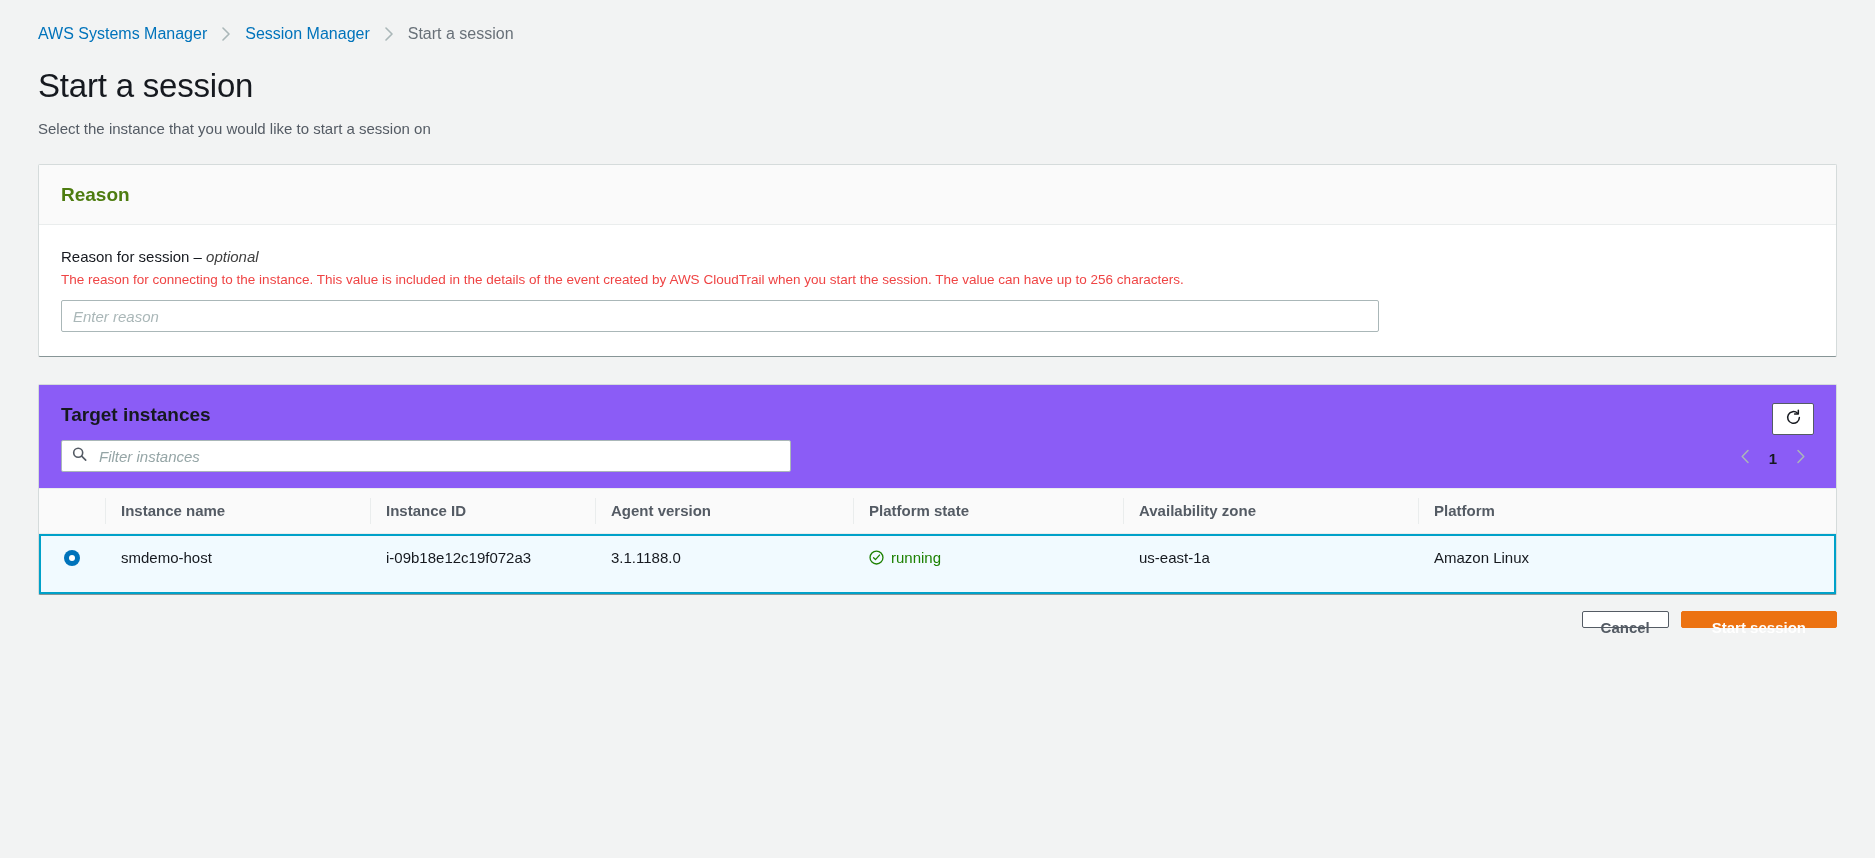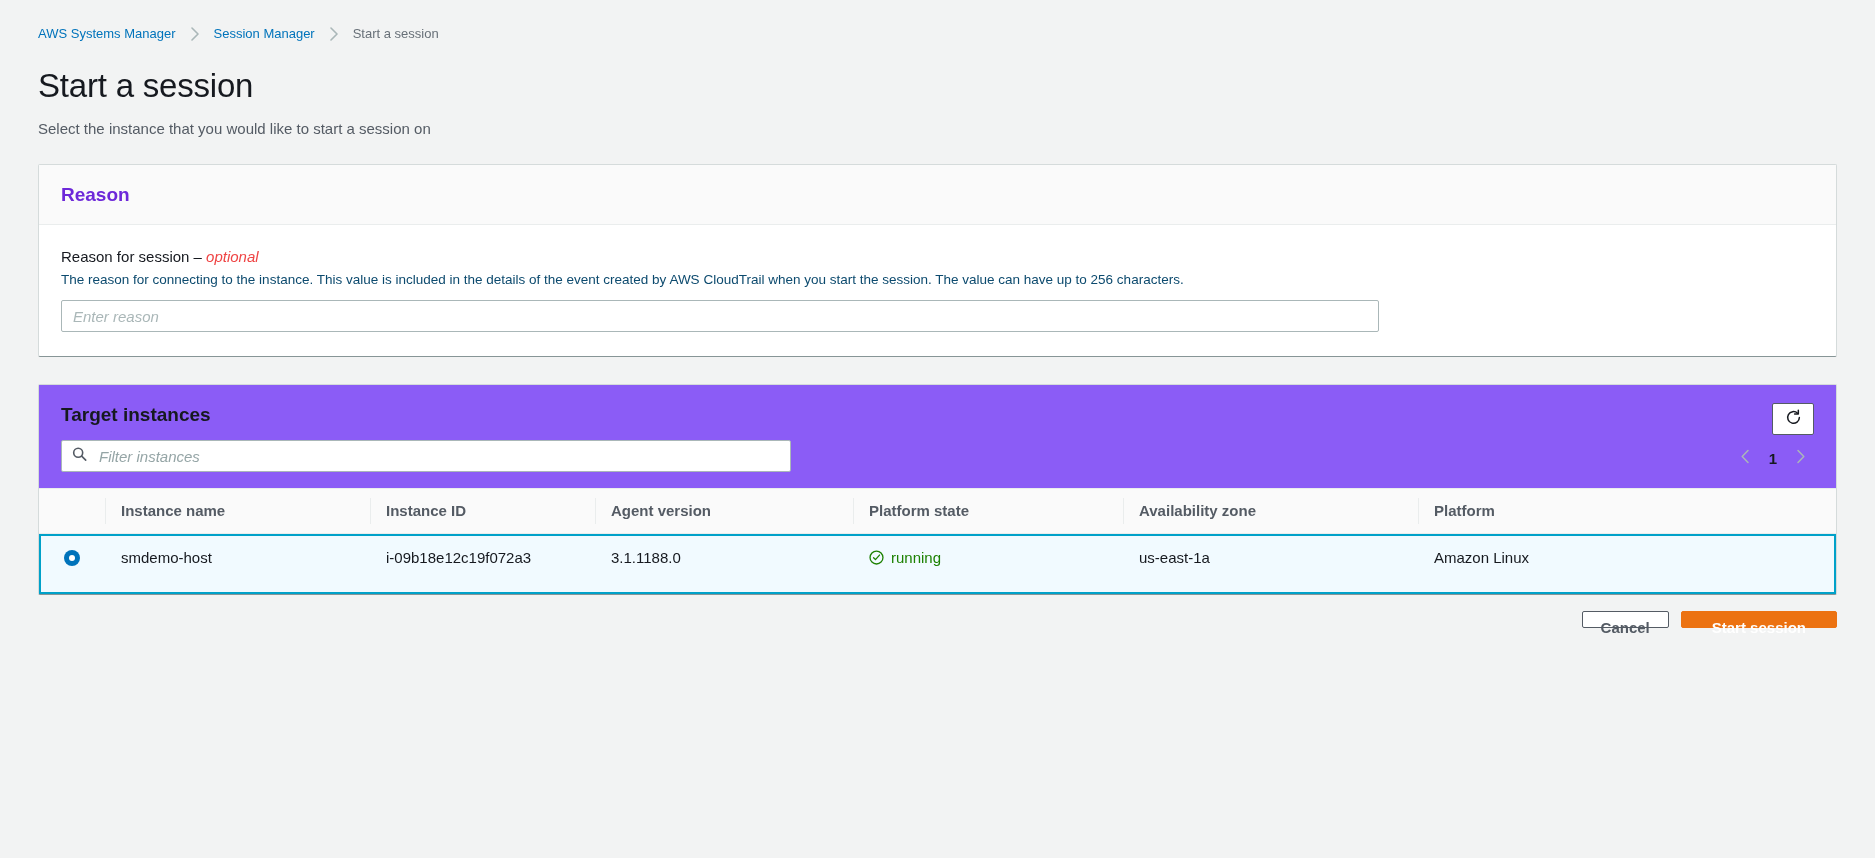--- a/index.html
+++ b/index.html
@@ -20,21 +20,21 @@
     background: #f2f3f3;
     position: relative;
     overflow: hidden;
   }
 
   
   .breadcrumb {
     display: flex;
     align-items: center;
     padding: 24px 0 0 38px;
-    font-size: 13px;
+    font-size: 16px;
     line-height: 20px;
     text-align: center;
   }
   .crumb-link {
     color: #0073bb;
     text-decoration: none;
     cursor: pointer;
     white-space: nowrap;
   }
   .crumb-current {
@@ -78,41 +78,41 @@
 
   .card-header {
     background: #fafafa;
     border-bottom: 1px solid #eaeded;
     padding: 18px 22px 17px 22px;
   }
   .card-header-title {
     font-size: 19px;
     line-height: 24px;
     font-weight: bold;
-    color: #6d28d9;
+    color: #4d7c0f;
     margin: 0;
   }
 
   .card-body { padding: 22px 22px 24px 22px; }
 
   
   .field-label {
     font-size: 15px;
     line-height: 20px;
     color: #16191f;
     font-weight: 400;
   }
   .field-label em {
     font-style: italic;
-    color: #ef4444;
+    color: #404040;
   }
   .field-desc {
     font-size: 13.5px;
     line-height: 19px;
-    color: #0c4a6e;
+    color: #ef4444;
     margin-top: 3px;
   }
   .text-input {
     display: block;
     margin-top: 11px;
     width: 1318px;
     height: 32px;
     padding: 4px 11px;
     font-size: 15px;
     font-family: "Liberation Sans", sans-serif;

